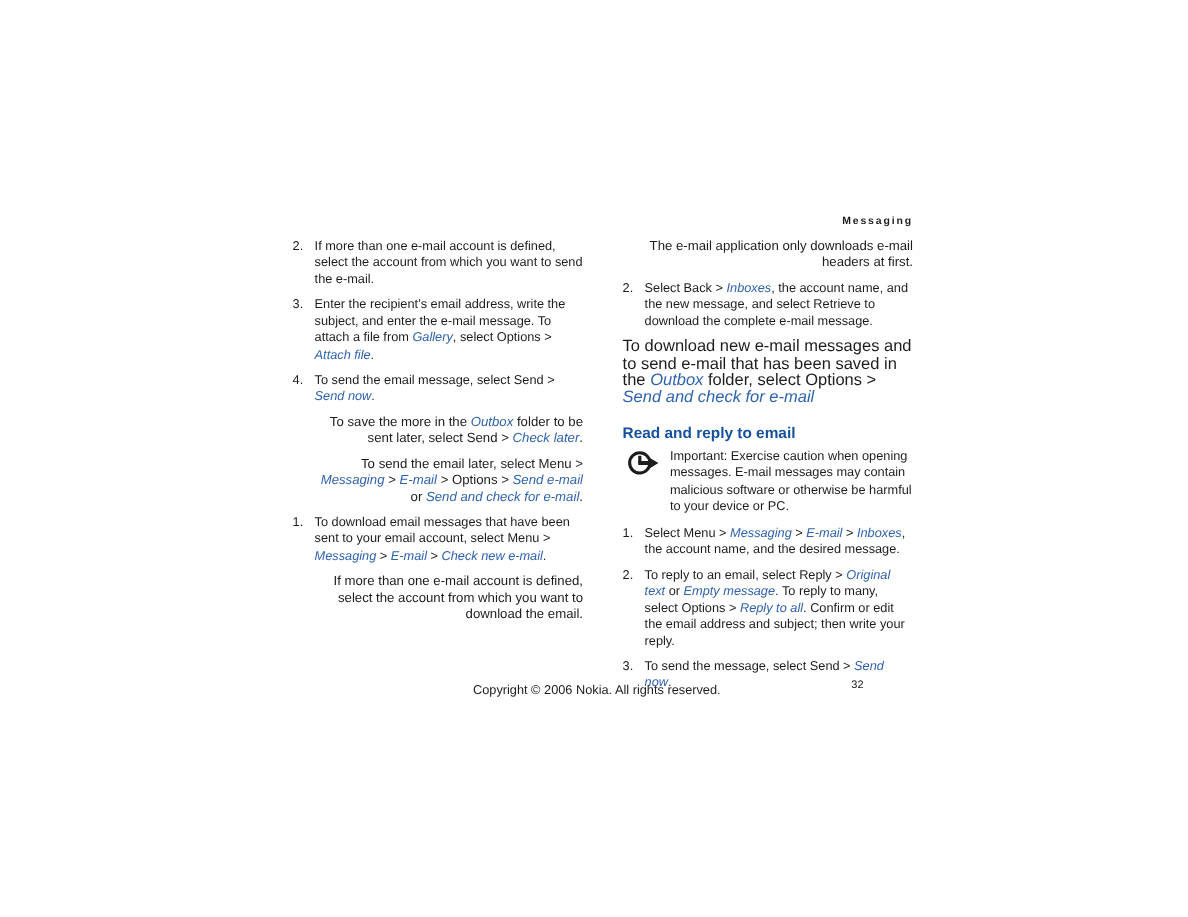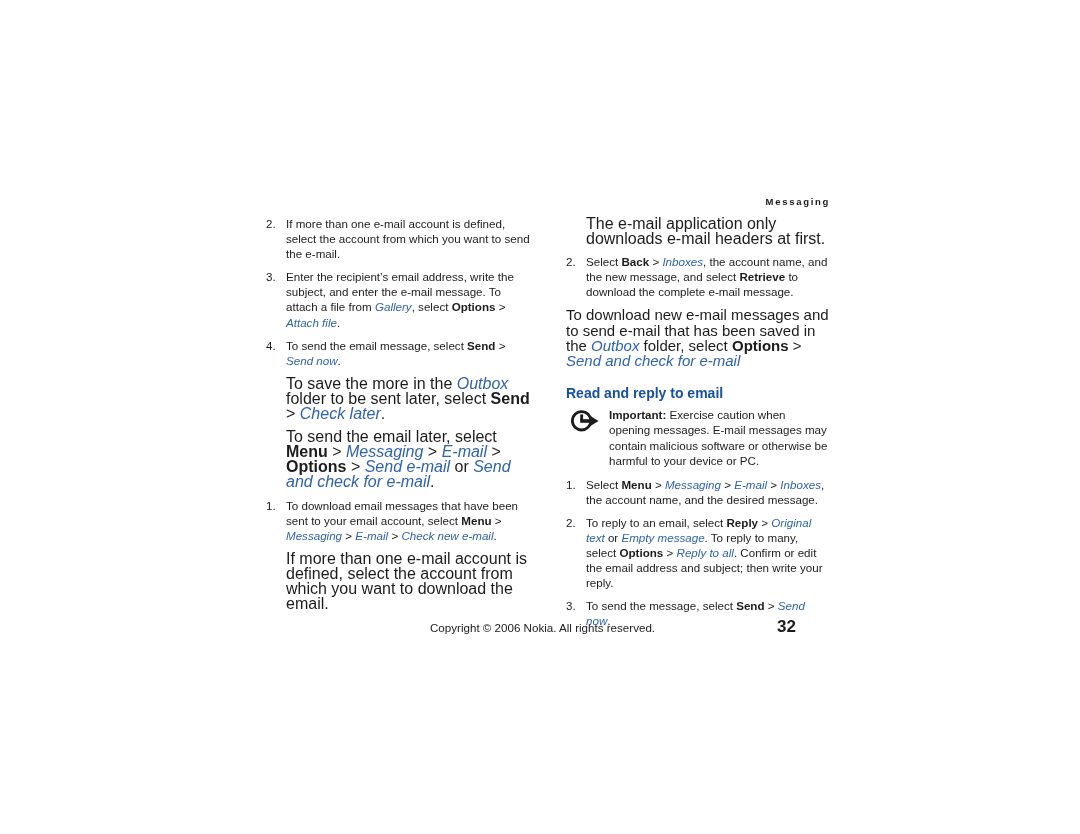--- a/index.html
+++ b/index.html
@@ -77,43 +77,44 @@
     left: 0;
     top: 0;
     width: 16px;
     text-align: left;
     font-size: 11.6px;
     line-height: 15.1px;
   }
   
   .cont {
     padding-left: 20px;
-    font-size: 16px;
+    font-size: 12px;
     line-height: 15.1px;
     margin: 0 0 8px 0;
+    text-align: right;
   }
 
   
   .note {
     position: relative;
     padding-left: 43px;
     font-size: 11.6px;
     line-height: 15.1px;
     margin: 0 0 9px 0;
   }
   .note-icon {
     position: absolute;
     left: 4px;
     top: 2px;
     width: 30px;
     height: 24px;
   }
 
   
-  b, .b { font-weight: bold; color: #1c1c1c; }
+  b, .b { font-weight: normal; color: #1c1c1c; }
   .i {
     font-style: italic;
     color: #2f63ad;
   }
   .gt { color: #1c1c1c; }
 
   
   .footer {
     position: absolute;
     left: 266px;
@@ -124,24 +125,24 @@
   .copyright {
     position: absolute;
     left: 164px;
     top: 4px;
     font-size: 11.6px;
     color: #1c1c1c;
     white-space: nowrap;
   }
   .pageno {
     position: absolute;
-    right: 34px;
+    right: 45px;
     top: 0;
-    font-size: 17px;
-    font-weight: bold;
+    font-size: 10px;
+    font-weight: normal;
     color: #1c1c1c;
   }
 </style>
 </head>
 <body>
 
 <div class="page">
 
   <div class="running-head">Messaging</div>
 

